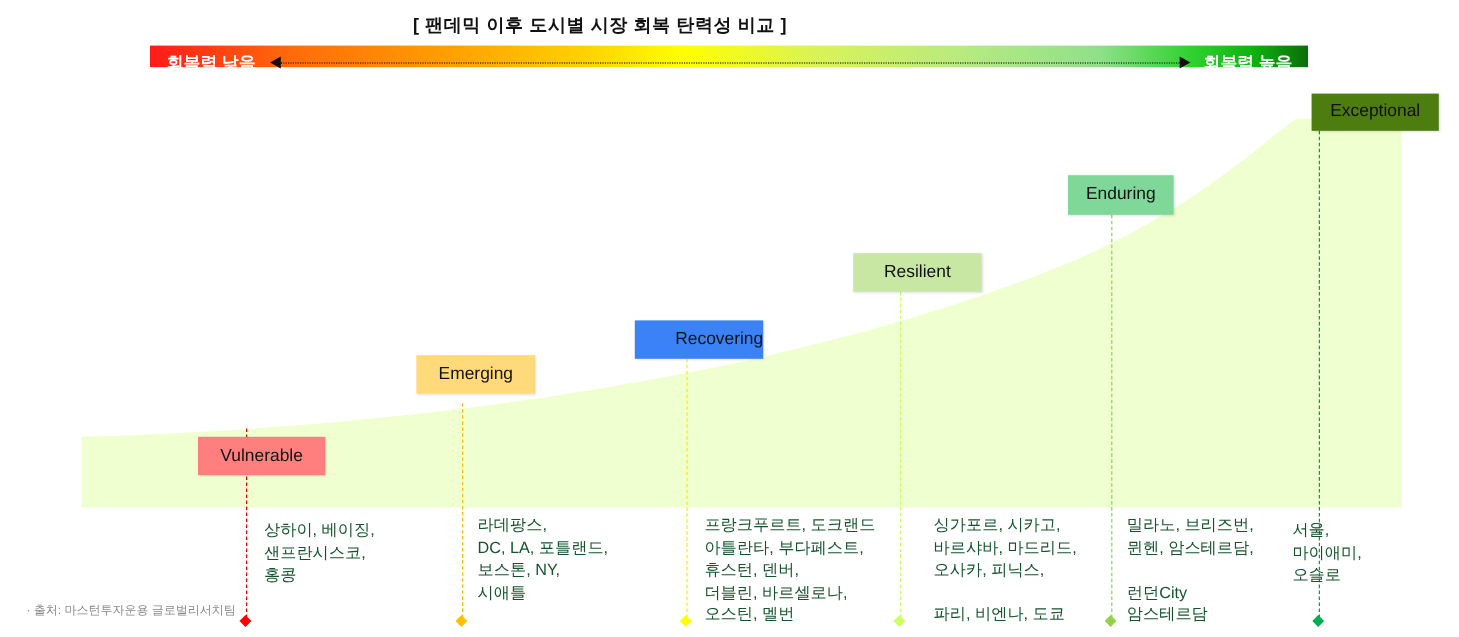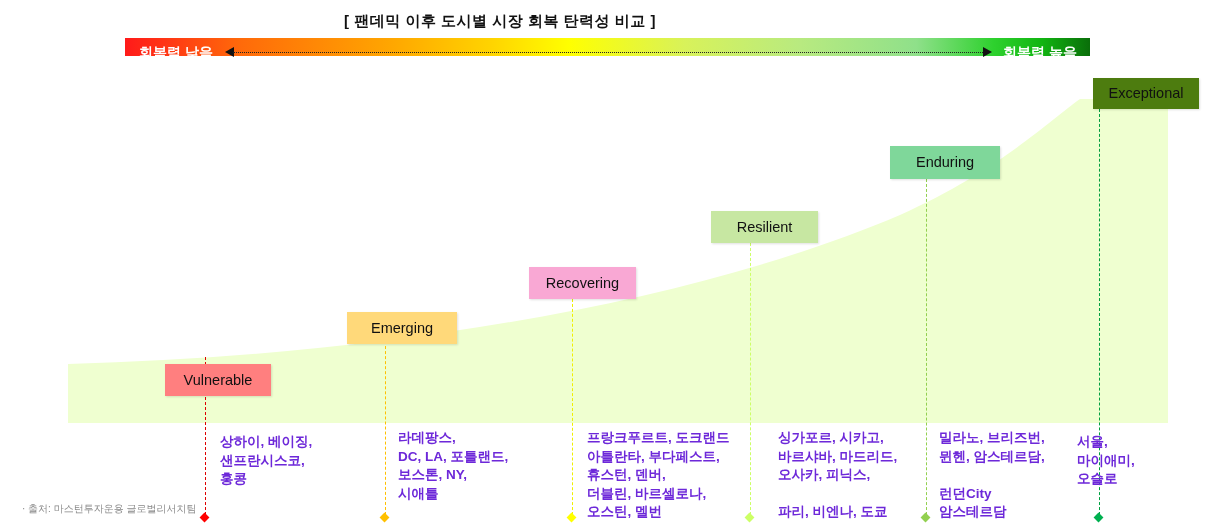--- a/index.html
+++ b/index.html
@@ -14,21 +14,21 @@
   .arrow-line { position:absolute; top:14px; height:0; border-top:1.5px dotted #222; }
   .arrow-head-l { position:absolute; top:9px; width:0; height:0;
      border-top:5px solid transparent; border-bottom:5px solid transparent; border-right:9px solid #111; }
   .arrow-head-r { position:absolute; top:9px; width:0; height:0;
      border-top:5px solid transparent; border-bottom:5px solid transparent; border-left:9px solid #111; }
   svg.curve { position:absolute; left:0; top:0; }
   .stage-box { position:absolute; height:32px; line-height:32px; text-align:center;
                font-size:14.5px; color:#111; box-shadow: 1px 1px 2px rgba(0,0,0,0.12); }
   .vline { position:absolute; width:0; border-left:1.2px dashed; }
   .diamond { position:absolute; width:7px; height:7px; transform:rotate(45deg); }
-  .cities { position:absolute; font-size:13.5px; line-height:18.6px; color:#6d28d9; white-space:pre;font-weight:bold; }
+  .cities { position:absolute; font-size:13.5px; line-height:18.6px; color:#14532d; white-space:pre; }
   .source { position:absolute; left:22px; top:502px; font-size:10px; color:#888; }
 </style>
 </head>
 <body>
 
 <div class="title">[ 팬데믹 이후 도시별 시장 회복 탄력성 비교 ]</div>
 
 <div class="grad-bar">
   <span class="grad-label" style="left:14px;">회복력 낮음</span>
   <span class="arrow-head-l" style="left:100px;"></span>
@@ -43,47 +43,47 @@
 
 <div class="vline" style="left:205px; top:357px; height:158px; border-color:#e00000;"></div>
 <div class="diamond" style="left:201px; top:514px; background:#ff0000;"></div>
 <div class="stage-box" style="left:165px; top:325px; width:106px; background:#ff7f7f;margin-top:39px;">Vulnerable</div>
 <div class="cities" style="left:220px; top:433px;"><span>상하이, 베이징,</span>
 <span>샌프란시스코,</span>
 <span>홍콩</span></div>
 
 <div class="vline" style="left:385px; top:336px; height:179px; border-color:#ffc000;"></div>
 <div class="diamond" style="left:381px; top:514px; background:#ffc000;"></div>
-<div class="stage-box" style="left:347px; top:312px; width:110px; background:#ffd97a;">Emerging</div>
+<div class="stage-box" style="left:347px; top:296px; width:99px; background:#ffd97a;">Emerging</div>
 <div class="cities" style="left:398px; top:429px;"><span>라데팡스,</span>
 <span>DC, LA, 포틀랜드,</span>
 <span>보스톤, NY,</span>
 <span>시애틀</span></div>
 
 <div class="vline" style="left:572px; top:299px; height:216px; border-color:#f0f000;"></div>
 <div class="diamond" style="left:568px; top:514px; background:#ffff00;"></div>
-<div class="stage-box" style="left:529px; top:267px; width:107px; background:#f9a8d4;">Recovering</div>
+<div class="stage-box" style="left:529px; top:267px; width:107px; background:#3b82f6;text-align:right;">Recovering</div>
 <div class="cities" style="left:587px; top:429px;"><span>프랑크푸르트, 도크랜드</span>
 <span>아틀란타, 부다페스트,</span>
 <span>휴스턴, 덴버,</span>
 <span>더블린, 바르셀로나,</span>
 <span>오스틴, 멜번</span></div>
 
 <div class="vline" style="left:750px; top:243px; height:272px; border-color:#ccff66;"></div>
 <div class="diamond" style="left:746px; top:514px; background:#ccff66;"></div>
 <div class="stage-box" style="left:711px; top:211px; width:107px; background:#c7e7a2;">Resilient</div>
 <div class="cities" style="left:778px; top:429px;"><span>싱가포르, 시카고,</span>
 <span>바르샤바, 마드리드,</span>
 <span>오사카, 피닉스,</span>
 <span></span>
 <span>파리, 비엔나, 도쿄</span></div>
 
 <div class="vline" style="left:926px; top:179px; height:336px; border-color:#92d050;"></div>
 <div class="diamond" style="left:922px; top:514px; background:#92d050;"></div>
-<div class="stage-box" style="left:890px; top:146px; width:110px; height:33px; line-height:33px; background:#7fd79a;">Enduring</div>
+<div class="stage-box" style="left:890px; top:146px; width:88px; height:33px; line-height:33px; background:#7fd79a;">Enduring</div>
 <div class="cities" style="left:939px; top:429px;"><span>밀라노, 브리즈번,</span>
 <span>뮌헨, 암스테르담,</span>
 <span></span>
 <span>런던City</span>
 <span>암스테르담</span></div>
 
 <div class="vline" style="left:1099px; top:109px; height:406px; border-color:#00a040;"></div>
 <div class="diamond" style="left:1095px; top:514px; background:#00b050;"></div>
 <div class="stage-box" style="left:1069px; top:78px; width:106px; height:31px; line-height:31px; background:#4d7c0f;margin-left:24px;">Exceptional</div>
 <div class="cities" style="left:1077px; top:433px;"><span>서울,</span>

